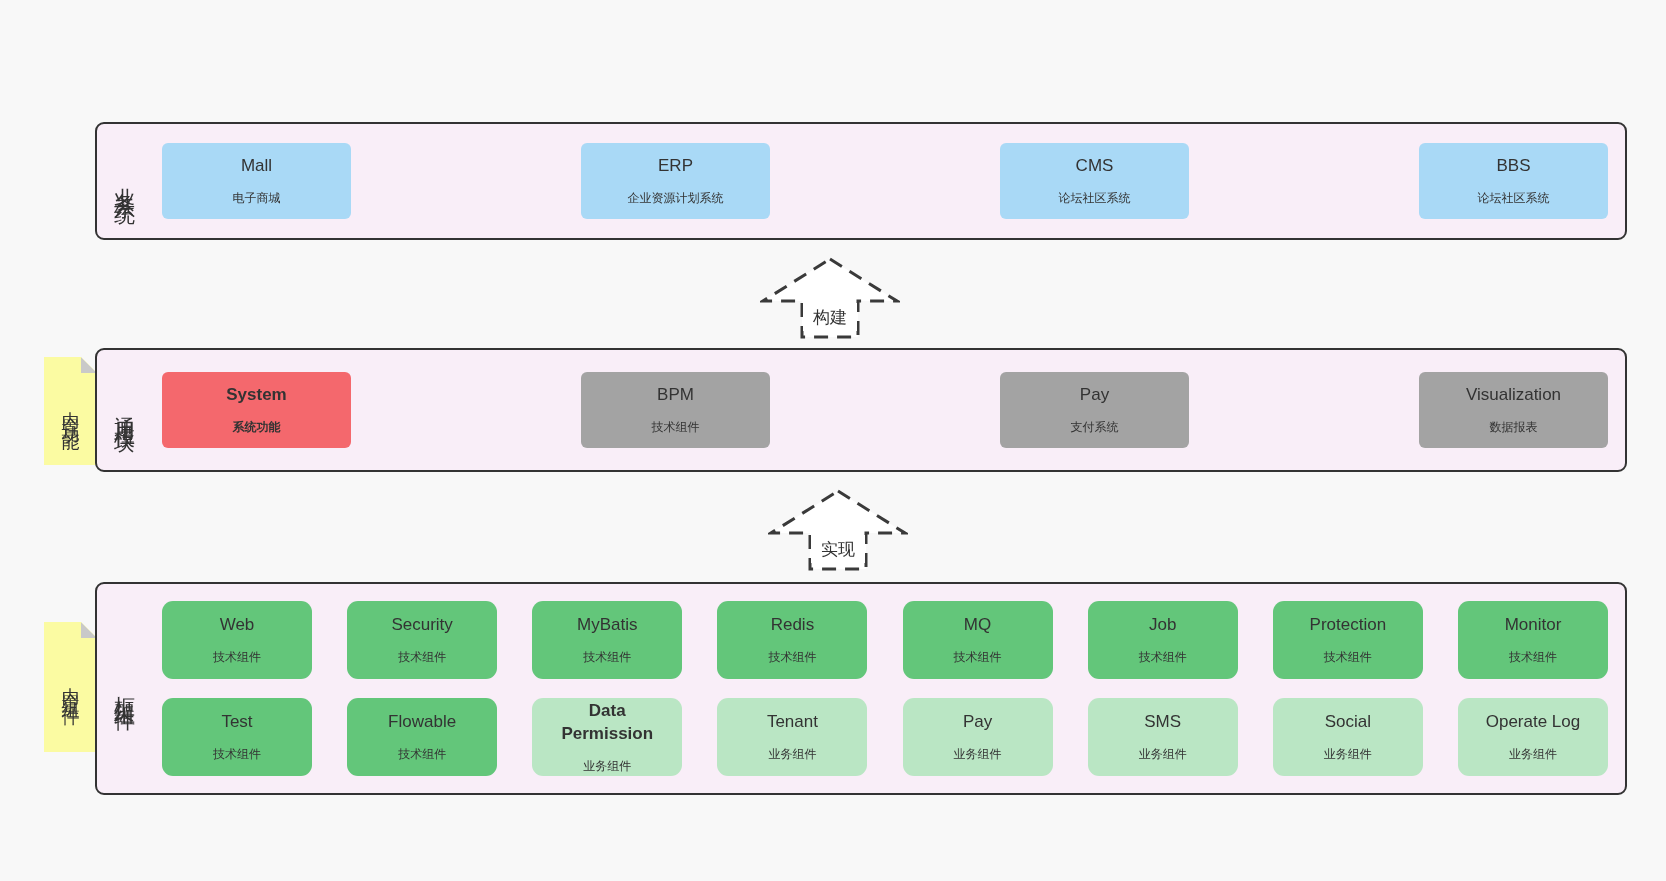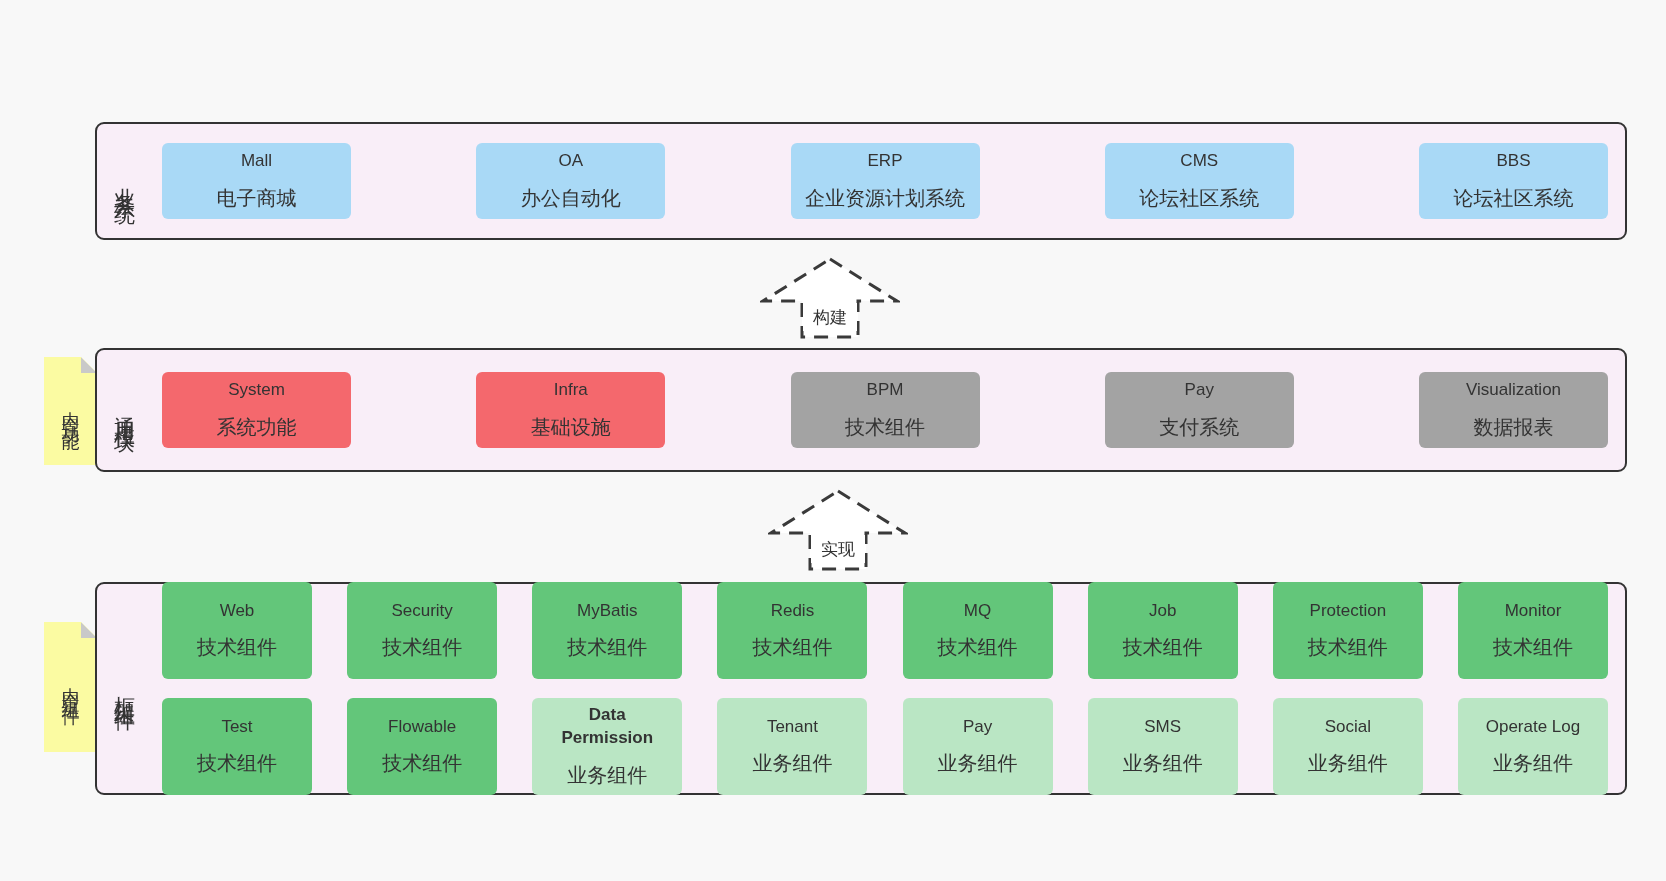--- a/index.html
+++ b/index.html
@@ -19,27 +19,27 @@
                         font-size:21px; letter-spacing:5px; line-height:1; color:#333; }
 
   .section-content { flex:1; display:flex; flex-direction:column; justify-content:center;
                      gap:19px; padding:0 17px 0 9px; }
   .box-row { display:flex; justify-content:space-between; }
 
   
   .box { height:76px; border-radius:6px; display:flex; flex-direction:column;
          justify-content:center; align-items:center; text-align:center; }
   .box6 { width:189px; }
-  .box8 { width:150px; height:97px; }
+  .box8 { width:150px; height:78px;border-radius:11px; }
   .box-title { font-size:17px; line-height:1.35; }
-  .box-sub   { font-size:20px; line-height:1.35;margin-top:12px; }
+  .box-sub   { font-size:12px; line-height:1.35;margin-top:12px; }
   .wrap .box-title { max-width:104px;font-weight:bold; }
 
   .blue       { background:#a9d9f6; }
-  .red        { background:#f4686d; }
+  .red        { background:#f4686d;font-weight:bold; }
   .pink       { background:#a3a3a3; }
   .green      { background:#63c67a; }
   .lightgreen { background:#bae6c4; }
 
   
   .tag { position:absolute; left:44px; width:53px; background:#fbfba2; z-index:1;
          display:flex; align-items:center; justify-content:center;
          clip-path:polygon(0 0, calc(100% - 16px) 0, 100% 16px, 100% 100%, 0 100%); }
   .tag span { writing-mode:vertical-rl; text-orientation:upright; font-size:18px;
               letter-spacing:7px; line-height:1; color:#333; }
@@ -74,24 +74,20 @@
     <div class="section-label">
       <span>业务系统</span>
     </div>
     <div class="section-content">
       <div class="box-row">
         <div class="box box6 blue">
           <div class="box-title">Mall</div>
           <div class="box-sub">电子商城</div>
         </div>
         <div class="box box6 blue">
-          <div class="box-title">OA</div>
-          <div class="box-sub">办公自动化</div>
-        </div>
-        <div class="box box6 blue">
           <div class="box-title">ERP</div>
           <div class="box-sub">企业资源计划系统</div>
         </div>
         <div class="box box6 blue">
           <div class="box-title">CMS</div>
           <div class="box-sub">论坛社区系统</div>
         </div>
         <div class="box box6 blue">
           <div class="box-title">BBS</div>
           <div class="box-sub">论坛社区系统</div>
@@ -109,24 +105,20 @@
   <div class="section" id="section-modules">
     <div class="section-label">
       <span>通用模块</span>
     </div>
     <div class="section-content">
       <div class="box-row">
         <div class="box box6 red">
           <div class="box-title">System</div>
           <div class="box-sub">系统功能</div>
         </div>
-        <div class="box box6 red">
-          <div class="box-title">Infra</div>
-          <div class="box-sub">基础设施</div>
-        </div>
         <div class="box box6 pink">
           <div class="box-title">BPM</div>
           <div class="box-sub">技术组件</div>
         </div>
         <div class="box box6 pink">
           <div class="box-title">Pay</div>
           <div class="box-sub">支付系统</div>
         </div>
         <div class="box box6 pink">
           <div class="box-title">Visualization</div>

